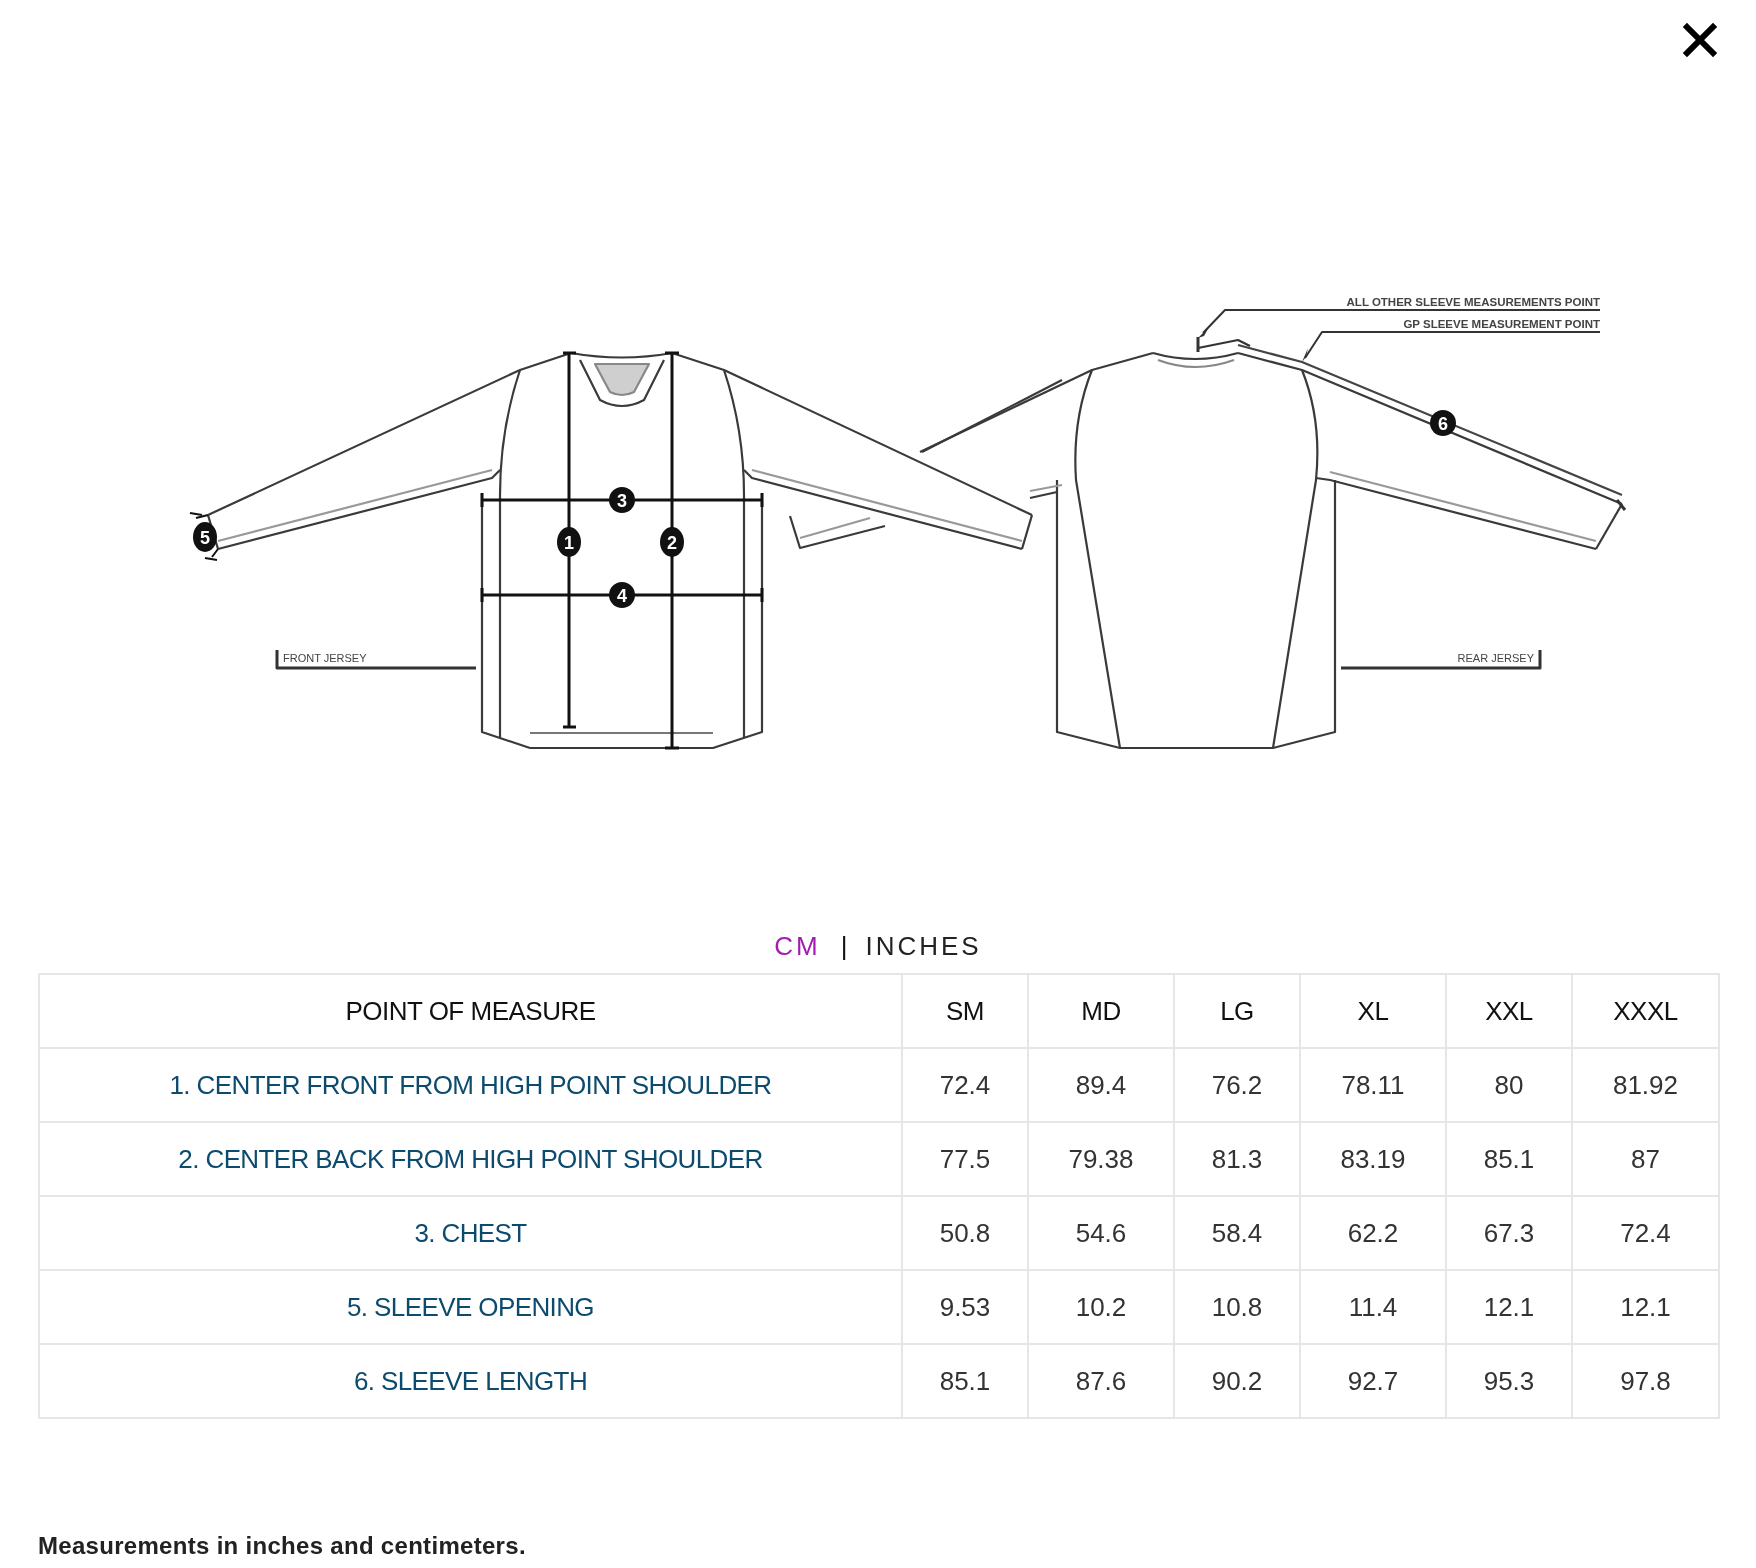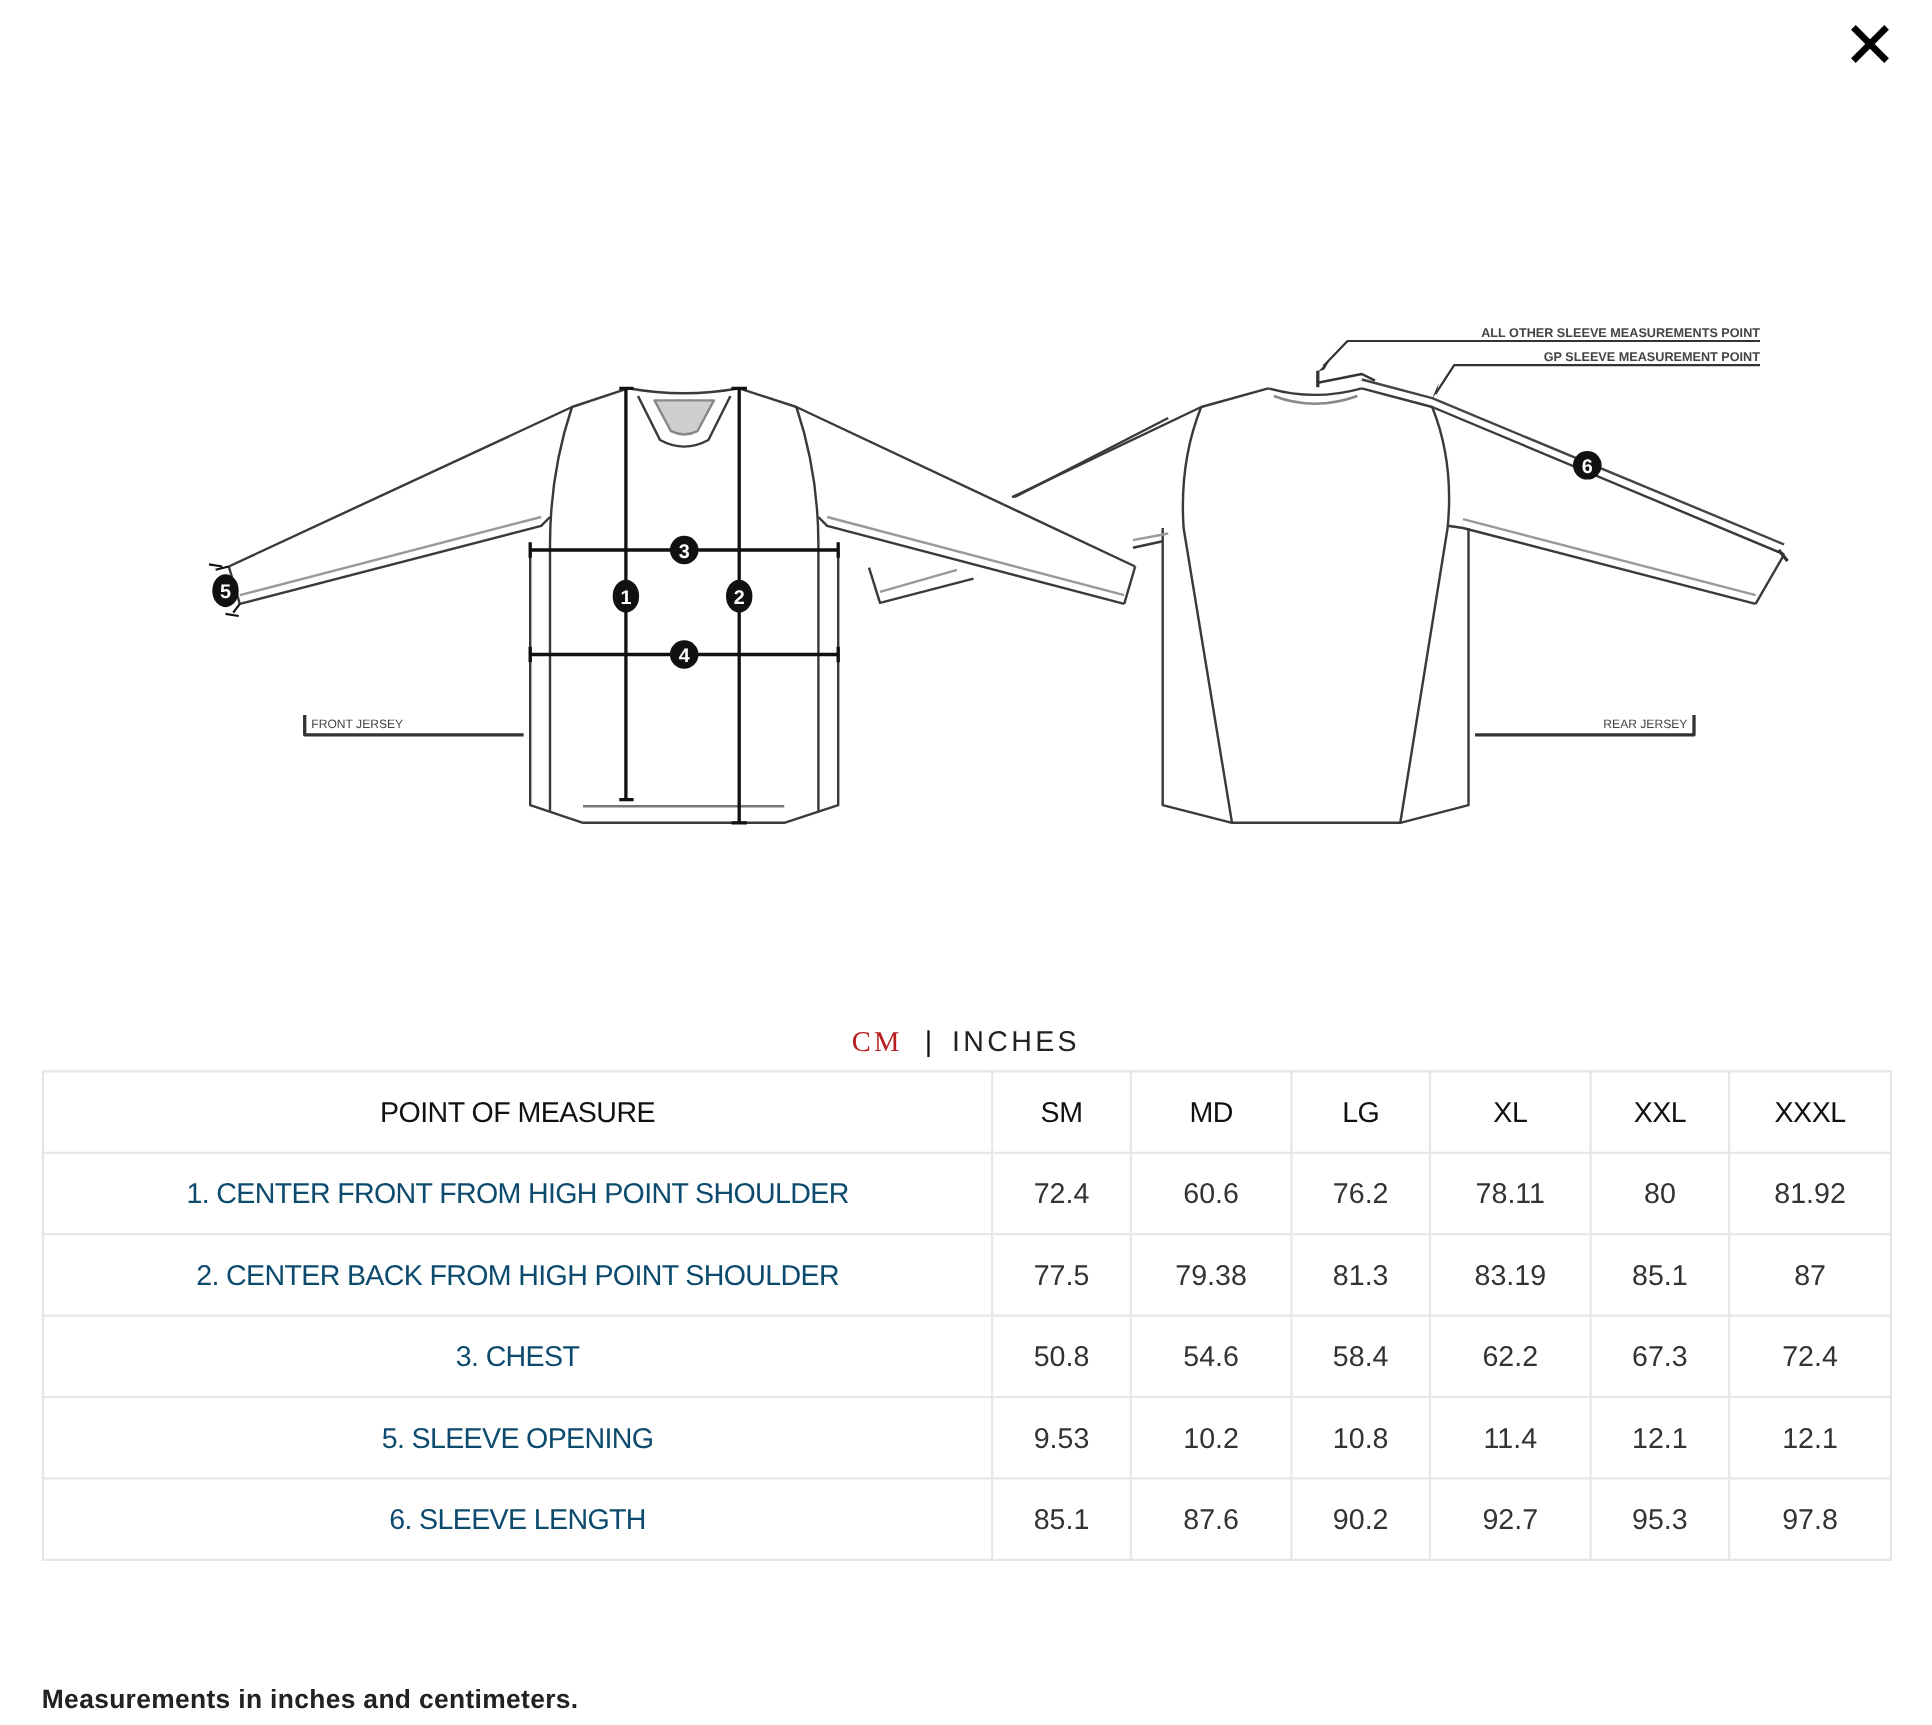--- a/index.html
+++ b/index.html
@@ -4,21 +4,21 @@
 <style>
   html, body { margin: 0; padding: 0; background: #ffffff; }
   body { width: 1756px; height: 1568px; position: relative; overflow: hidden;
          font-family: "Liberation Sans", "DejaVu Sans", sans-serif; color: #111; }
   .close-btn { position: absolute; left: 1682px; top: 22px; width: 36px; height: 36px;
                cursor: pointer; display: block; }
   .diagram { position: absolute; left: 0; top: 0; width: 1756px; height: 860px; }
   .diagram text { font-family: "Liberation Sans", "DejaVu Sans", sans-serif; }
   .unit-toggle { position: absolute; top: 928px; left: 0; width: 1756px; text-align: center;
                  font-size: 26px; letter-spacing: 3px; line-height: 36px; }
-  .unit-cm { color: #b91c1c; cursor: pointer; font-family: Liberation Serif, serif; }
+  .unit-cm { color: #a21caf; cursor: pointer; }
   .unit-sep { color: #111; margin: 0 18px 0 20px; letter-spacing: 0; }
   .unit-in { color: #222; cursor: pointer; }
   table.size-table { position: absolute; left: 38px; top: 973px; width: 1680px;
                      border-collapse: collapse; table-layout: fixed; }
   table.size-table th, table.size-table td {
      border: 2px solid #e6e6e6; height: 72px; text-align: center; vertical-align: middle;
      font-size: 26px; font-weight: normal; padding: 0; }
   table.size-table th { color: #111; letter-spacing: -0.5px; border-radius: 20px; }
   table.size-table td.pom { color: #0c4a6e; letter-spacing: -0.6px; }
   table.size-table td.val { color: #333; }
@@ -162,21 +162,21 @@
       <th>LG</th>
       <th>XL</th>
       <th>XXL</th>
       <th>XXXL</th>
     </tr>
   </thead>
   <tbody>
     <tr>
       <td class="pom">1. CENTER FRONT FROM HIGH POINT SHOULDER</td>
       <td class="val">72.4</td>
-      <td class="val">60.6</td>
+      <td class="val">89.4</td>
       <td class="val">76.2</td>
       <td class="val">78.11</td>
       <td class="val">80</td>
       <td class="val">81.92</td>
     </tr>
     <tr>
       <td class="pom">2. CENTER BACK FROM HIGH POINT SHOULDER</td>
       <td class="val">77.5</td>
       <td class="val">79.38</td>
       <td class="val">81.3</td>

